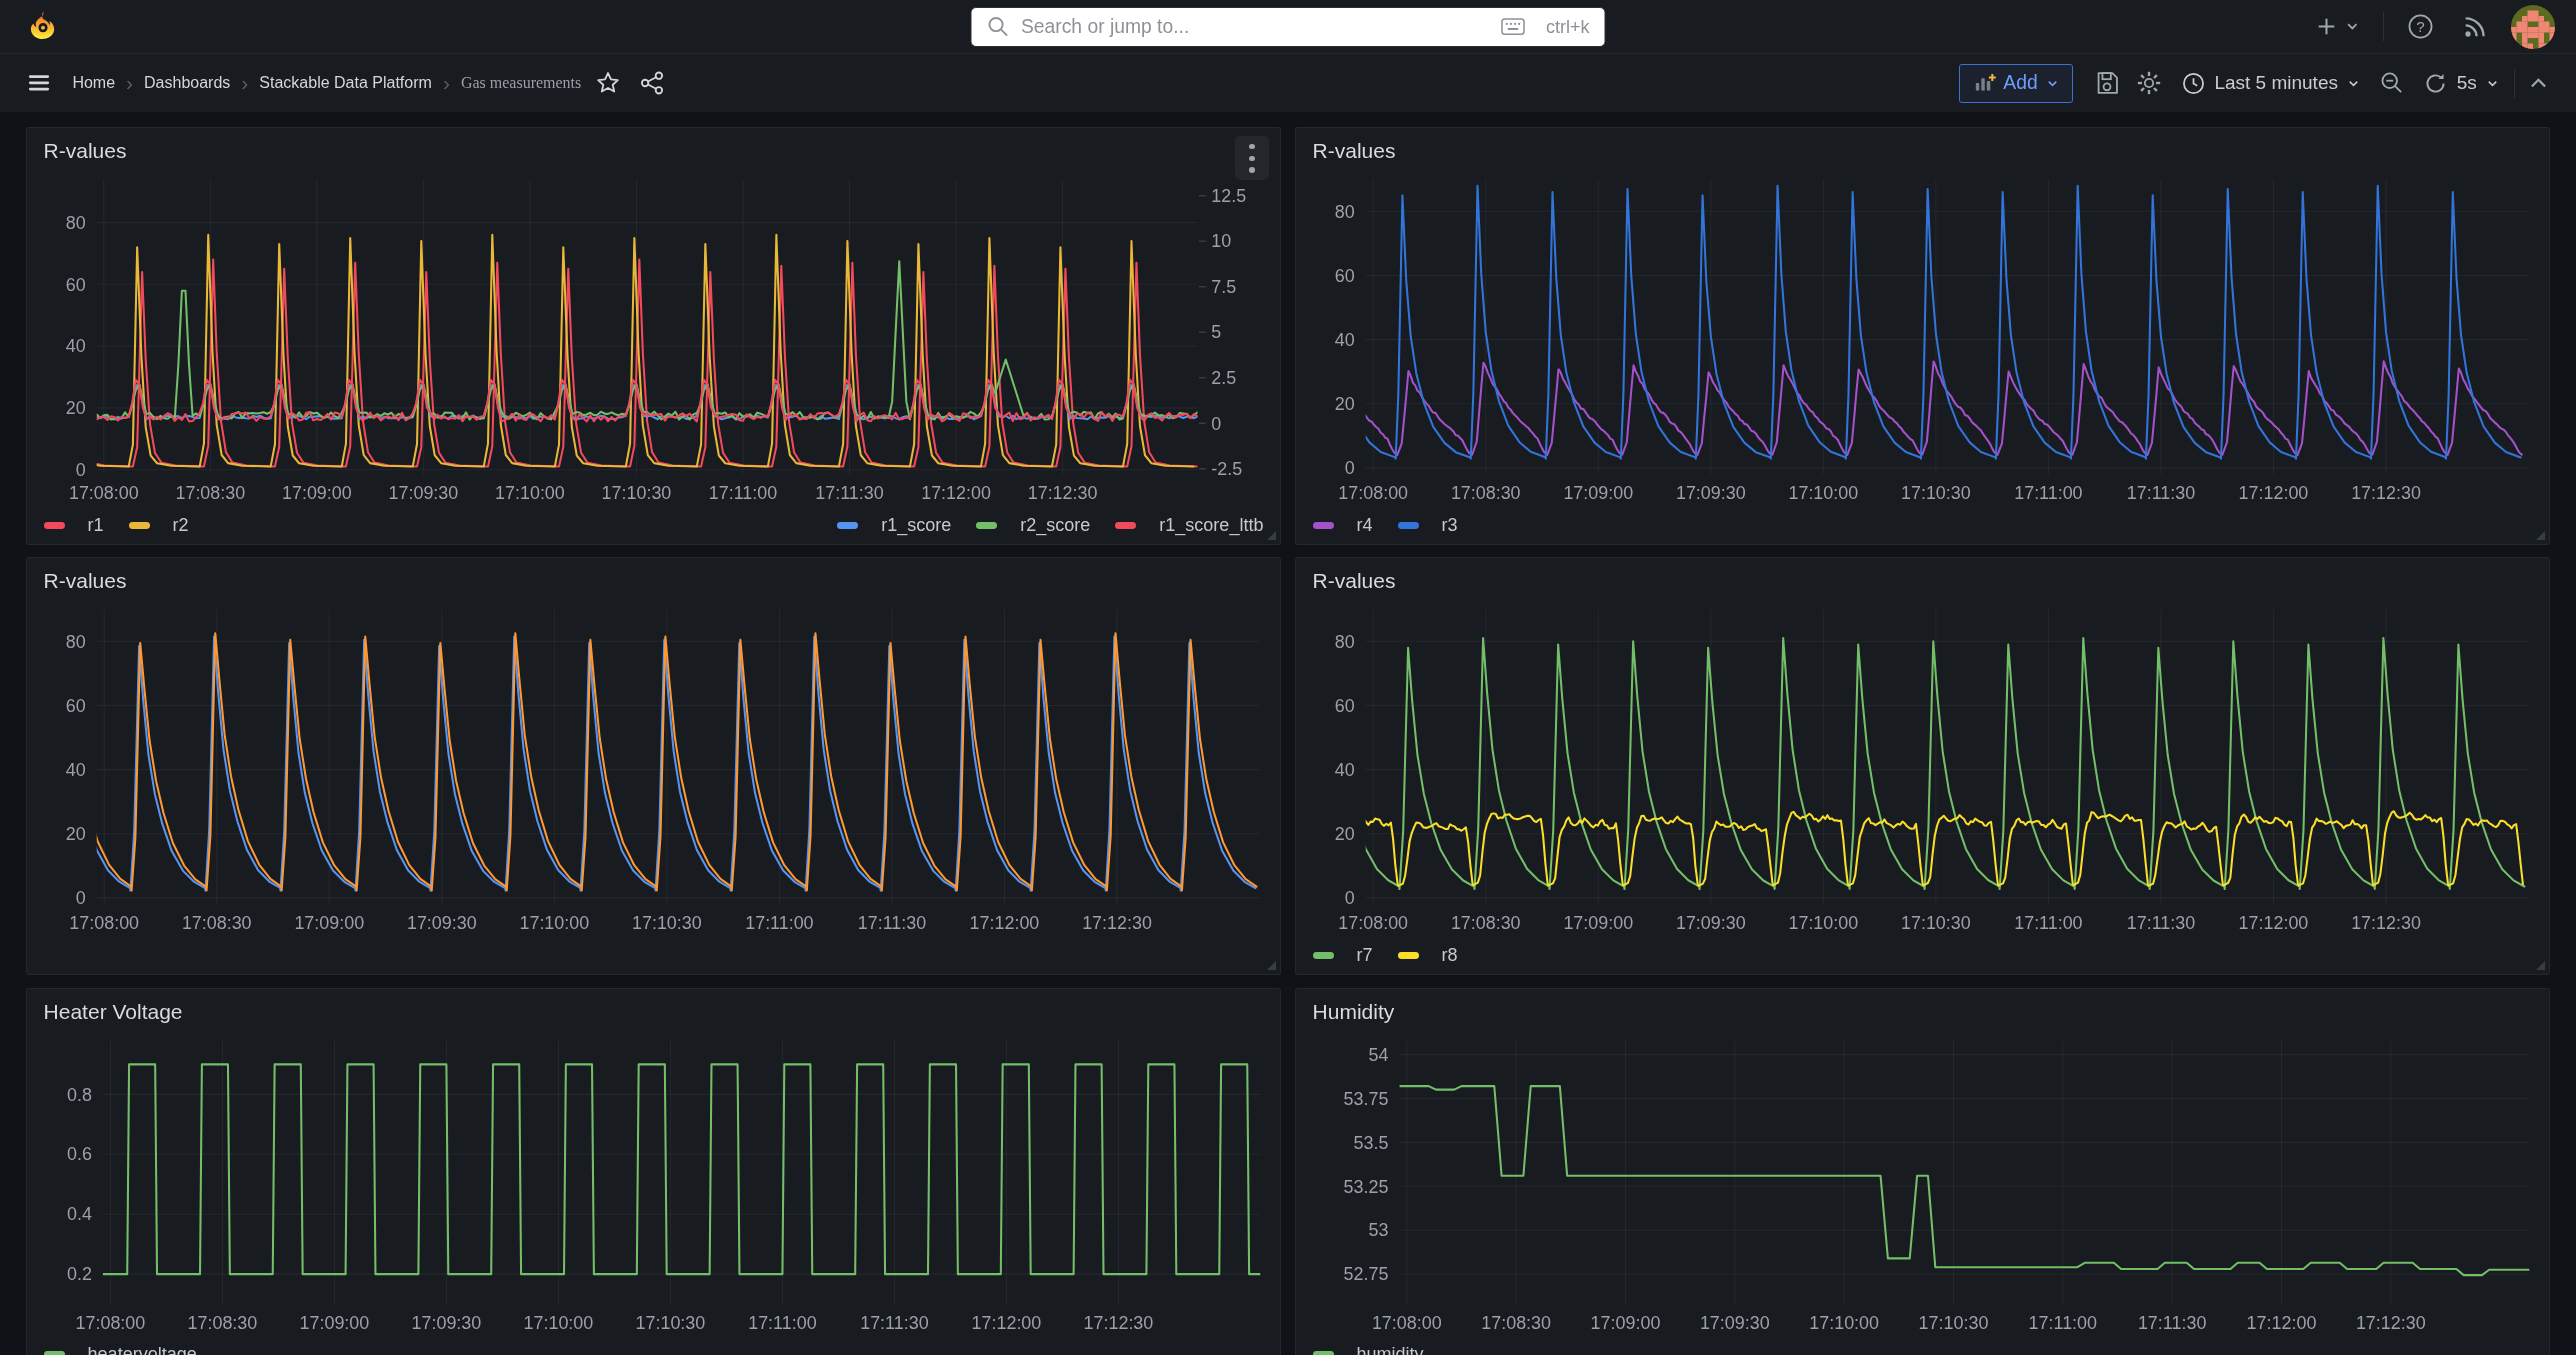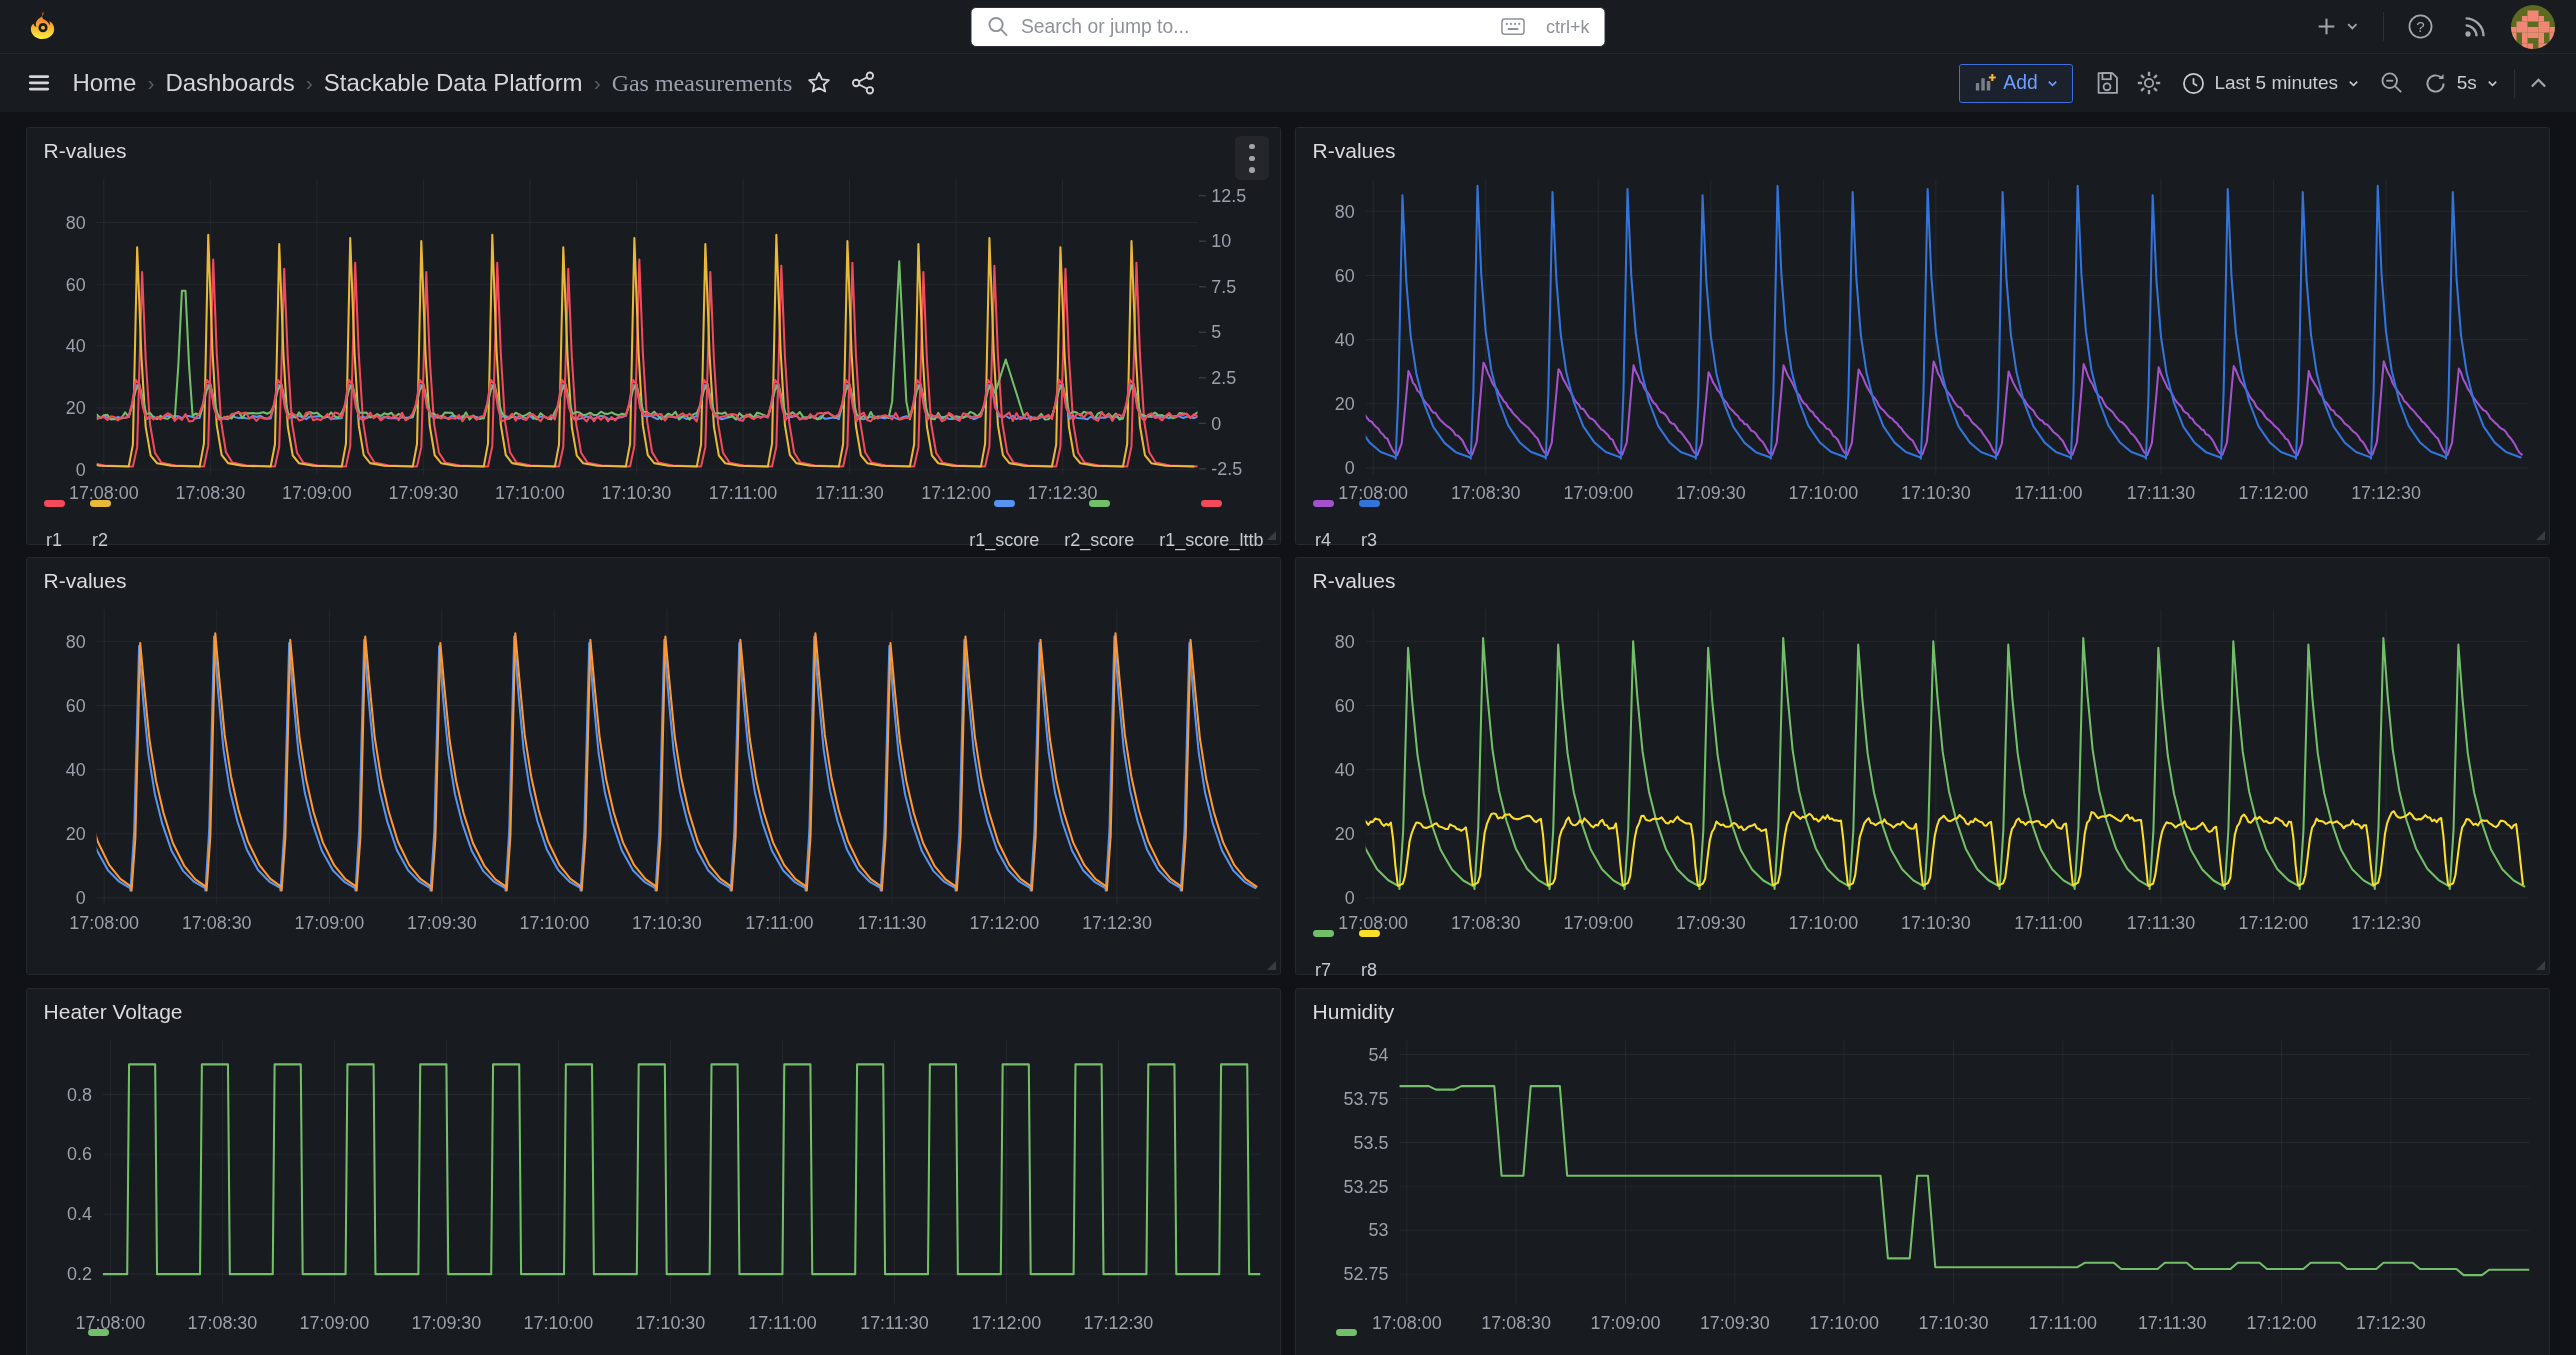--- a/index.html
+++ b/index.html
@@ -25,21 +25,21 @@
   .searchbox .ph { color:#8e9198; font-size:19.3px; flex:1; }
   .searchbox .shortcut { display:flex; align-items:center; gap:20px; color:#8e9198; font-size:18px; }
   .tb-right { margin-left:auto; display:flex; align-items:center; gap:18px; }
   .icon-btn { background:none; border:none; padding:4.1px; cursor:pointer; display:flex; align-items:center; gap:5.5px; }
   .vdiv { width:0.7px; height:29px; background:#2c2f36; }
   .avatar { width:44px; height:44px; border-radius:50%; overflow:hidden; padding:0; border:none; background:none; cursor:pointer; }
 
   
   .toolbar { height:58px; background:#181b1f; display:flex; align-items:center; padding:0 21px; gap:9.7px; position:relative; z-index:2; }
   .breadcrumb { display:flex; align-items:center; gap:11px; font-size:20px; margin-left:5.5px; }
-  .crumb { color:#d5d6db; cursor:pointer; background:none; border:none; font-size:24px; font-family:inherit; padding:0; }
+  .crumb { color:#d5d6db; cursor:pointer; background:none; border:none; font-size:16px; font-family:inherit; padding:0; }
   .crumb-current { color:#9d9faa;font-family:Liberation Serif, serif; }
   .crumb-sep { color:#5c5f66; font-size:21px; }
   .tbar-right { margin-left:auto; display:flex; align-items:center; gap:7px; }
   .add-btn {
     display:flex; align-items:center; gap:7px; height:39px; padding:0 12.4px;
     background:rgba(61,113,217,0.08); border:0.7px solid #3d71d9; border-radius:2.8px;
     color:#6e9fff; font-size:19.3px; font-family:inherit; cursor:pointer; margin-right:9.7px;
   }
   .tr-group { display:flex; align-items:center; gap:8.3px; color:#c9ccd2; font-size:19px; background:none; border:none; font-family:inherit; cursor:pointer; padding:5.5px 7px; }
 
@@ -52,21 +52,21 @@
   .p2 { left:26px;   top:557px;  width:1255px; height:418px; }
   .p3 { left:1295px; top:557px;  width:1255px; height:418px; }
   .p4 { left:26px;   top:988px; width:1255px; height:386px; }
   .p5 { left:1295px; top:988px; width:1255px; height:386px; }
   .panel h2 { margin:0; padding:11px 0 0 16.6px; font-size:21px; font-weight:500; color:#dadbde; cursor:pointer; }
   .chart { position:absolute; left:0; right:0; top:43px; }
   .ch486 { height:335px; } .ch440 { height:304px; }
   .legend { position:absolute; left:16.6px; right:16.6px; height:33px; display:flex; justify-content:space-between; align-items:center; }
   .lg486 { top:381px; } .lg440 { top:349px; }
   .lgroup { display:flex; gap:25px; }
-  .litem { display:flex; align-items:center; gap:23px; font-size:18px; color:#c7c9d1; cursor:pointer;flex-direction:column; }
+  .litem { display:flex; align-items:center; gap:23px; font-size:18px; color:#c7c9d1; cursor:pointer; }
   .sw { width:21px; height:7px; border-radius:3.4px; display:inline-block; }
   .kebab {
     position:absolute; top:8.3px; right:11px; width:34px; height:44px; background:#24262c;
     border:none; border-radius:5.5px; cursor:pointer; display:flex; flex-direction:column;
     align-items:center; justify-content:center; gap:6.2px;
   }
   .kebab i { width:5.5px; height:5.5px; border-radius:50%; background:#9fa3aa; }
 </style>
 </head>
 <body>

